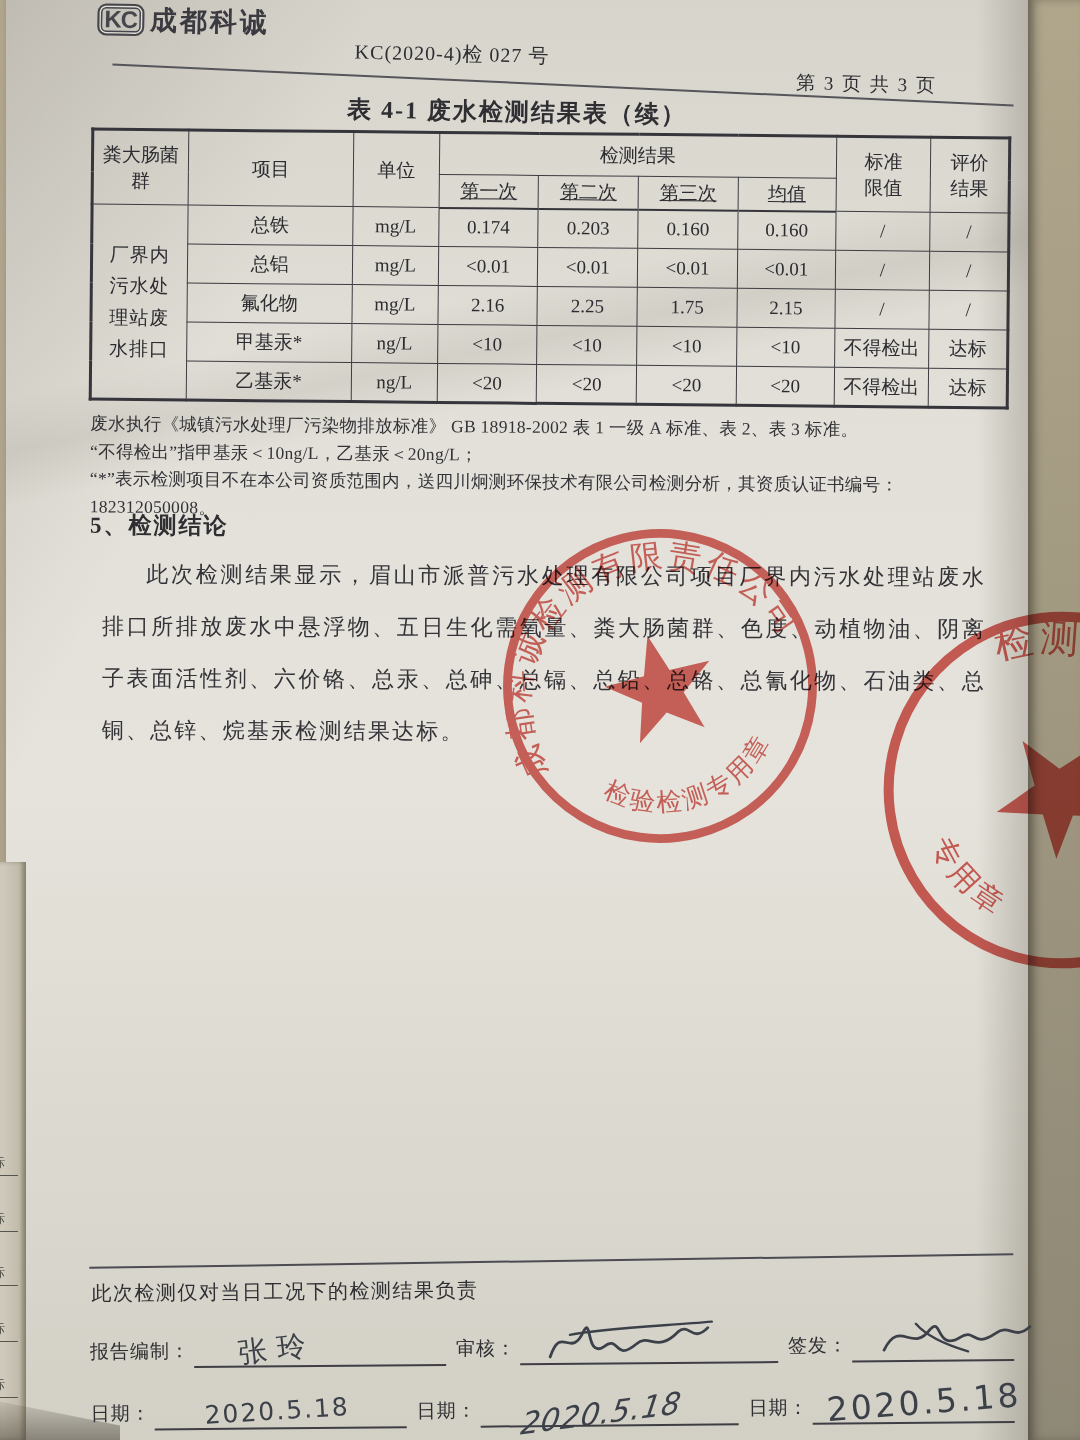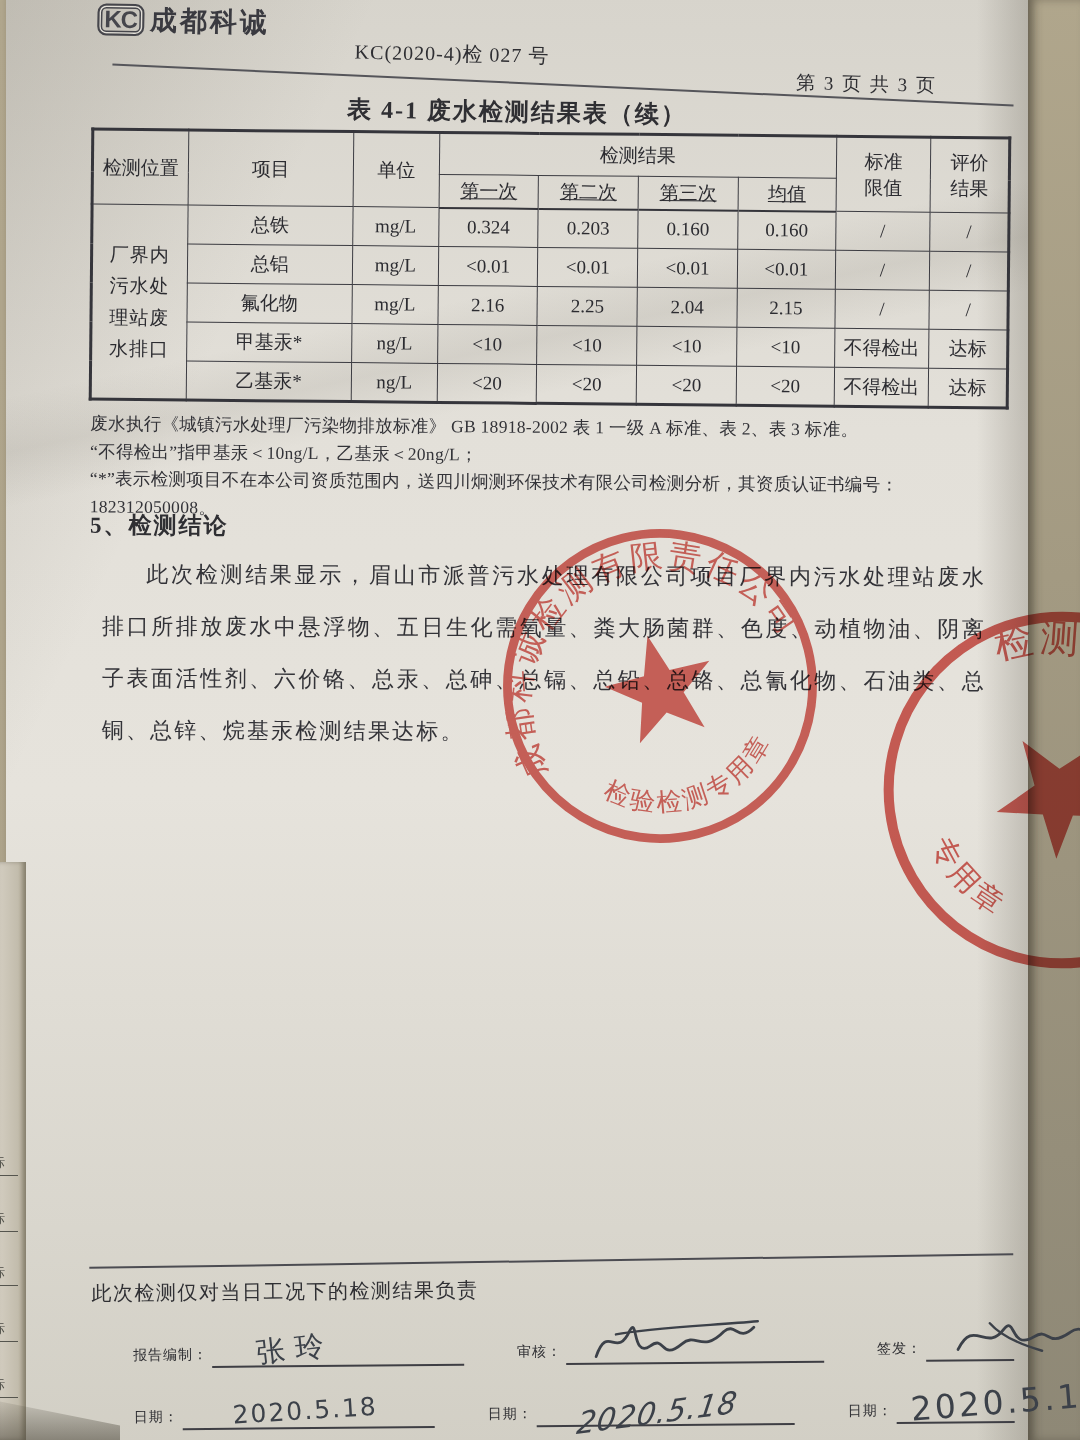--- a/index.html
+++ b/index.html
@@ -58,21 +58,21 @@
   .blank-note { position:absolute; left:0; top:762px; width:100%; text-align:center; font-size:21px; letter-spacing:10px; transform:translateX(45px); }
   
   .stamp { position:absolute; mix-blend-mode:multiply; opacity:.82; pointer-events:none; }
   .stamp-main { left:478px; top:516px; width:352px; height:352px; transform:rotate(-14deg); }
   .stamp-partial { left:856px; top:596px; width:400px; height:400px; transform:rotate(38deg); opacity:.85; }
   
   .footer { position:absolute; left:84px; top:1266px; width:924px; transform:rotate(-0.5deg); }
   .foot-rule { width:100%; border-top:2px solid #4c4c52; transform:rotate(-0.35deg); }
   .resp { margin:14px 0 0 2px; font-size:20px; letter-spacing:1.5px; }
   .sig-row { display:flex; align-items:flex-end; margin-top:22px; }
-  .sig-label { font-size:14px; letter-spacing:1px; white-space:nowrap; padding-bottom:4px;margin-left:43px; }
+  .sig-label { font-size:19px; letter-spacing:1px; white-space:nowrap; padding-bottom:4px; }
   .sig-line { position:relative; border-bottom:2px solid #3e3e44; height:40px; margin:0 10px 0 4px; }
   .w1{width:252px;} .w2{width:258px;} .wlast{flex:1; margin-right:0;}
   .hand { font-family:"DejaVu Sans",sans-serif; color:#3c4149; }
   .sig-name { position:absolute; left:44px; bottom:-4px; font-size:29px; letter-spacing:10px; transform:rotate(-6deg); }
   .sig-svg { position:absolute; left:20px; bottom:-8px; }
   .date-val { position:absolute; left:50px; bottom:2px; font-size:25px; letter-spacing:2px; transform:rotate(-3deg); }
   .date-scrawl { position:absolute; left:40px; bottom:-6px; font-size:30px; font-style:italic; transform:rotate(-7deg) skewX(-16deg); letter-spacing:1px; }
   .date-big { position:absolute; left:14px; bottom:0; font-size:33px; letter-spacing:3px; transform:rotate(-4deg); }
   
   .under-page { position:absolute; left:0; top:862px; width:26px; height:578px; background:linear-gradient(90deg,#d2ccbf 0%,#c2bcac 70%,#a69e8a 100%); box-shadow:inset -3px 0 4px rgba(70,65,52,.35); overflow:hidden; }
@@ -110,21 +110,21 @@
           <col style="width:86px">
         <col style="width:100px">
           <col style="width:100px">
           <col style="width:100px">
         <col style="width:98px">
           <col style="width:95px">
           <col style="width:79px">
       </colgroup>
       <tbody>
           <tr class="hrow1">
-        <td rowspan="2">检测位置</td>
+        <td rowspan="2">粪大肠菌群</td>
         <td rowspan="2">项目</td>
         <td rowspan="2">单位</td>
         <td colspan="4">检测结果</td>
         <td rowspan="2" class="two-line"><span>标准</span><br><span>限值</span></td>
         <td rowspan="2" class="two-line"><span>评价</span><br><span>结果</span></td>
       </tr>
       <tr class="hrow2">
         <td>第一次</td>
         <td>第二次</td>
         <td>第三次</td>
@@ -132,21 +132,21 @@
       </tr>
       <tr class="drow">
         <td rowspan="5" class="loc-cell">
           <span>厂界内</span><br>
           <span>污水处</span><br>
           <span>理站废</span><br>
           <span>水排口</span>
         </td>
         <td>总铁</td>
         <td>mg/L</td>
-        <td>0.324</td>
+        <td>0.174</td>
         <td>0.203</td>
         <td>0.160</td>
         <td>0.160</td>
         <td>/</td>
         <td>/</td>
       </tr>
       <tr class="drow">
         <td>总铝</td>
         <td>mg/L</td>
         <td>&lt;0.01</td>
@@ -154,21 +154,21 @@
         <td>&lt;0.01</td>
         <td>&lt;0.01</td>
         <td>/</td>
         <td>/</td>
       </tr>
       <tr class="drow">
         <td>氟化物</td>
         <td>mg/L</td>
         <td>2.16</td>
         <td>2.25</td>
-        <td>2.04</td>
+        <td>1.75</td>
         <td>2.15</td>
         <td>/</td>
         <td>/</td>
       </tr>
       <tr class="drow">
         <td>甲基汞*</td>
         <td>ng/L</td>
         <td>&lt;10</td>
         <td>&lt;10</td>
         <td>&lt;10</td>

